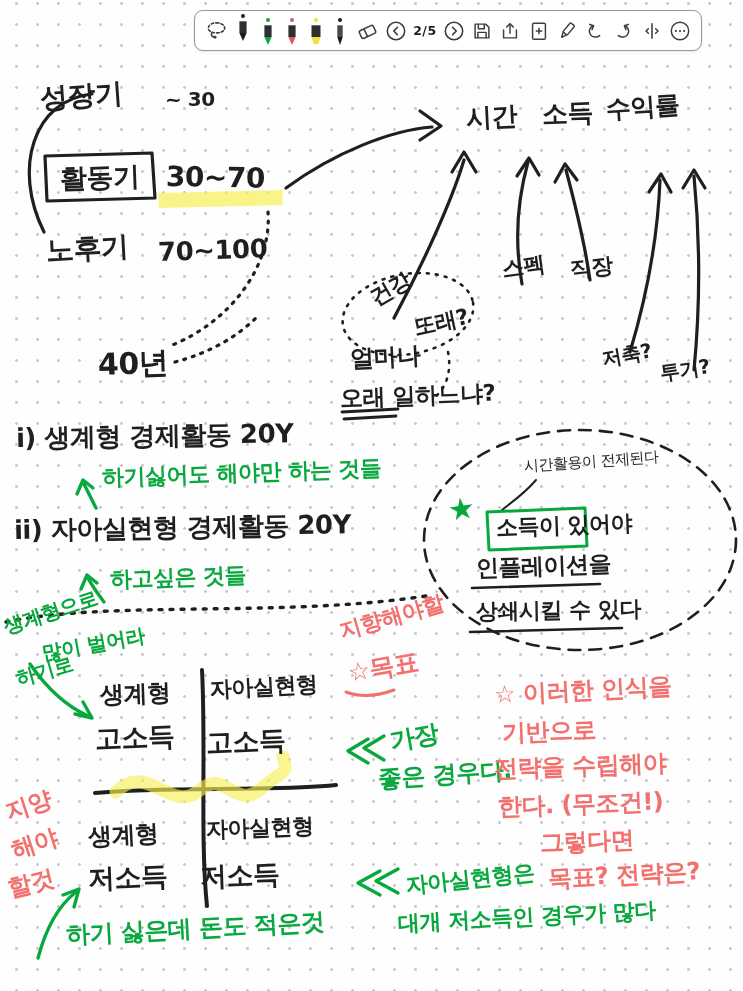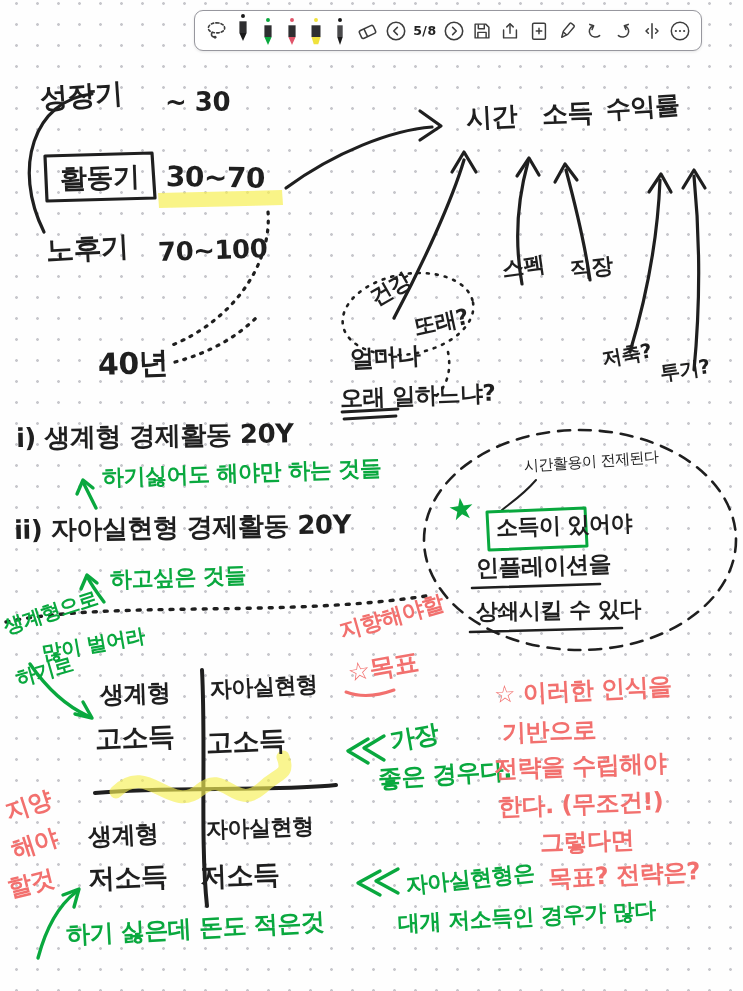--- a/index.html
+++ b/index.html
@@ -96,21 +96,21 @@
       </svg>
     </button>
 
     <button class="tbtn">
       <svg viewBox="0 0 24 24" width="22" height="22" fill="none" stroke="#3d3d3d" stroke-width="1.7" stroke-linecap="round" stroke-linejoin="round">
         <circle cx="12" cy="12" r="9.5"></circle>
         <path d="M13.5 8 L9.5 12 L13.5 16"></path>
       </svg>
     </button>
 
-    <span class="pageind">5/8</span>
+    <span class="pageind">2/5</span>
 
     <button class="tbtn">
       <svg viewBox="0 0 24 24" width="22" height="22" fill="none" stroke="#3d3d3d" stroke-width="1.7" stroke-linecap="round" stroke-linejoin="round">
         <circle cx="12" cy="12" r="9.5"></circle>
         <path d="M10.5 8 L14.5 12 L10.5 16"></path>
       </svg>
     </button>
 
     <button class="tbtn">
       <svg viewBox="0 0 24 24" width="22" height="22" fill="none" stroke="#3d3d3d" stroke-width="1.6" stroke-linejoin="round">
@@ -230,21 +230,21 @@
       </g>
 
       <g fill="none" stroke="#f2706e" stroke-width="3" stroke-linecap="round">
         <path d="M346,692 C362,698 380,695 394,690"></path>
       </g>
 
       <path d="M116,792 C148,760 170,815 200,790 C225,768 235,812 262,788 C278,772 290,776 283,757" stroke="#f6ef54" stroke-width="13" opacity="0.65" fill="none" stroke-linecap="round"></path>
     </svg>
 
     <div class="hw b" style="left:40px;top:84px;font-size:28px;--r:-4deg">성장기</div>
-    <div class="hw b" style="left:165px;top:88px;font-size:26px">~ 30</div>
+    <div class="hw b" style="left:165px;top:88px;font-size:20px">~ 30</div>
     <div class="hw b" style="left:60px;top:164px;font-size:27px;--r:-2deg">활동기</div>
     <div class="hw b" style="left:166px;top:162px;font-size:28px;--r:1deg">30~70</div>
     <div class="hw b" style="left:46px;top:236px;font-size:28px;--r:-3deg">노후기</div>
     <div class="hw b" style="left:158px;top:238px;font-size:26px;--r:-2deg">70~100</div>
     <div class="hw b" style="left:98px;top:348px;font-size:30px;--r:-2deg">40년</div>
 
     <div class="hw b" style="left:466px;top:104px;font-size:26px;--r:-3deg">시간</div>
     <div class="hw b" style="left:542px;top:100px;font-size:26px;--r:-2deg">소득</div>
     <div class="hw b" style="left:606px;top:96px;font-size:25px;--r:-4deg">수익률</div>
 

